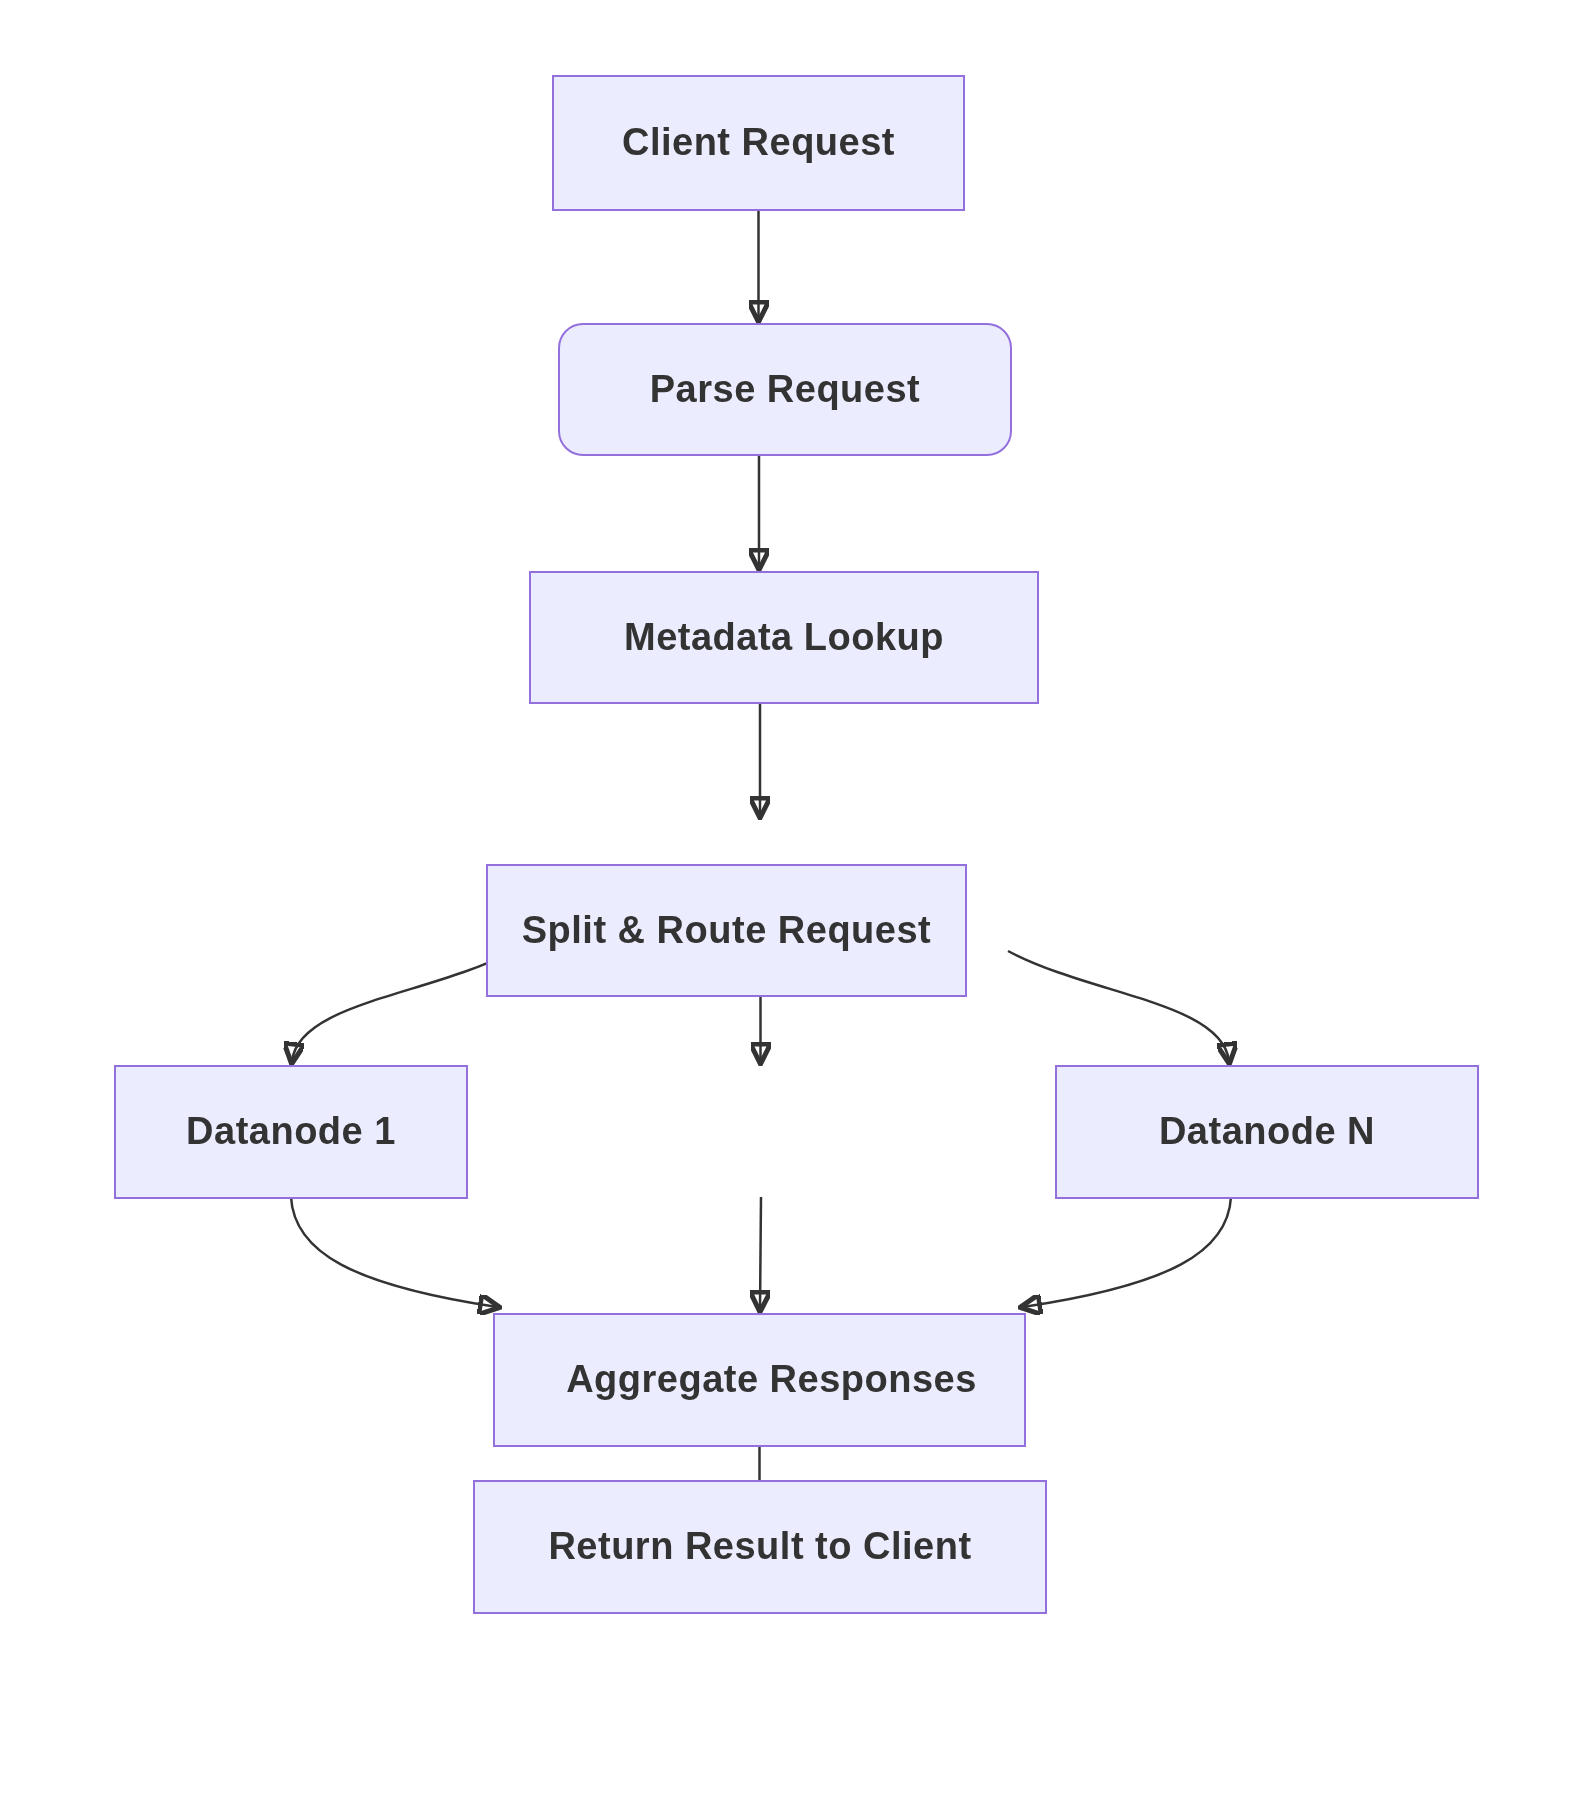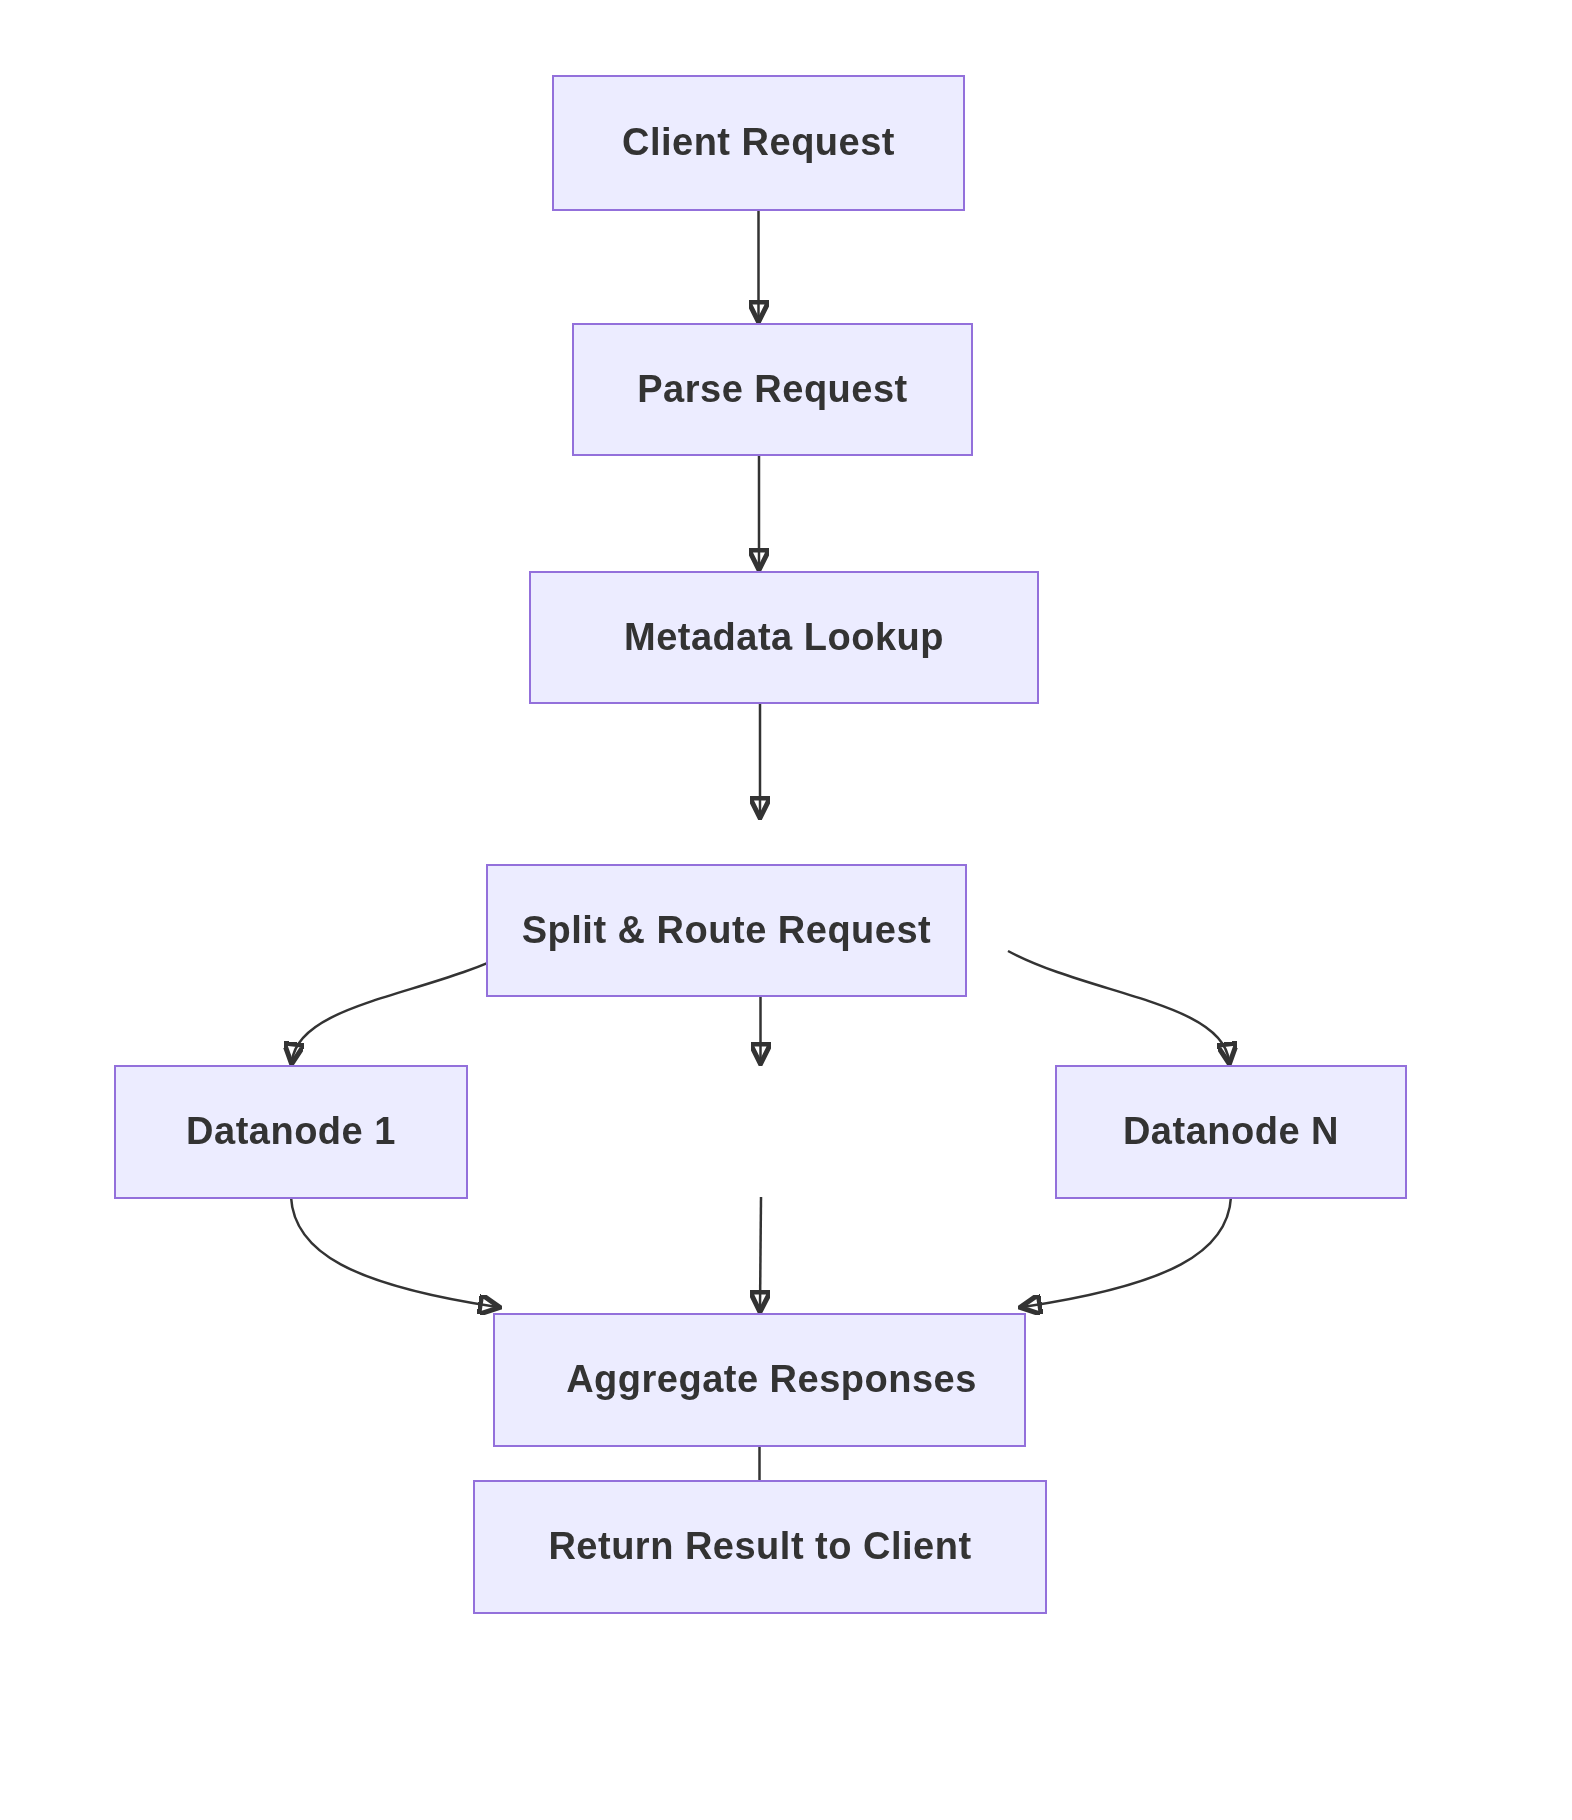--- a/index.html
+++ b/index.html
@@ -69,38 +69,38 @@
     <path marker-end="url(#arrowhead)" d="M 291 1197 C 294 1252, 352 1285, 497 1307"></path>
     <path marker-end="url(#arrowhead)" d="M 761 1197 L 760 1309"></path>
     <path marker-end="url(#arrowhead)" d="M 1231 1197 C 1228 1252, 1170 1285, 1023 1307"></path>
     <path marker-end="url(#arrowhead)" d="M 759.5 1446 L 759.5 1561"></path>
   </svg>
 
   <div class="node" style="left:552px; top:75px; width:413px; height:136px;">
     <span>Client Request</span>
   </div>
 
-  <div class="node" style="left:572px; top:323px; width:401px; height:133px;">
+  <div class="node" style="left:558px; top:323px; width:454px; height:133px;border-radius:25px;">
     <span>Parse Request</span>
   </div>
 
   <div class="node" style="left:529px; top:571px; width:510px; height:133px;">
     <span>Metadata Lookup</span>
   </div>
 
   <div class="node" style="left:486px; top:864px; width:481px; height:133px;">
     <span>Split &amp; Route Request</span>
   </div>
 
   <div class="node" style="left:114px; top:1065px; width:354px; height:134px;">
     <span>Datanode 1</span>
   </div>
 
 
-  <div class="node" style="left:1055px; top:1065px; width:352px; height:134px;">
+  <div class="node" style="left:1055px; top:1065px; width:424px; height:134px;">
     <span>Datanode N</span>
   </div>
 
   <div class="node" style="left:493px; top:1313px; width:533px; height:134px;padding-left:24px;">
     <span>Aggregate Responses</span>
   </div>
 
   <div class="node" style="left:473px; top:1480px; width:574px; height:134px;">
     <span>Return Result to Client</span>
   </div>

